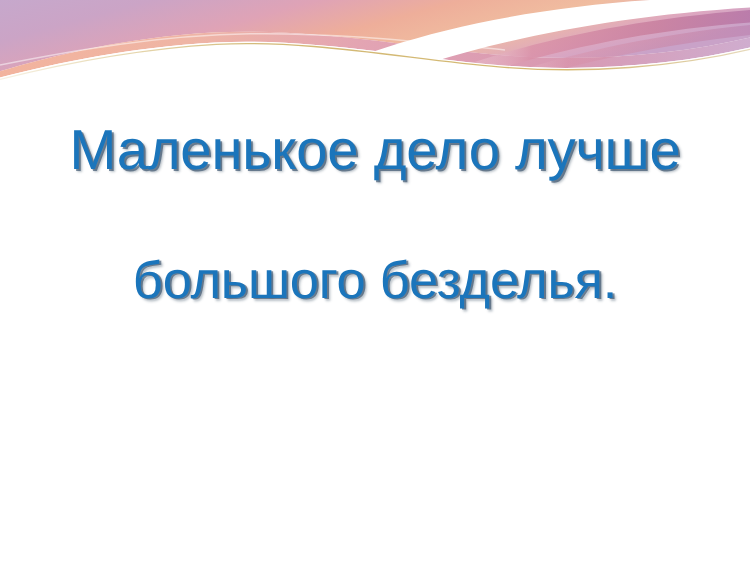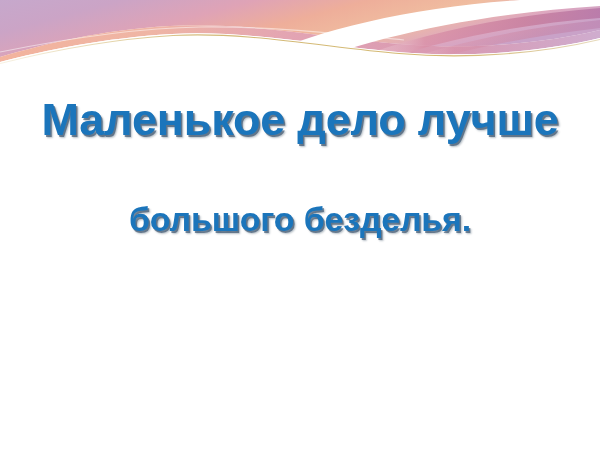--- a/index.html
+++ b/index.html
@@ -42,34 +42,34 @@
   .quote-block {
     position: absolute;
     left: 0;
     top: 96px;
     width: 600px;
     text-align: center;
   }
   .quote-line {
     display: block;
     font-family: "Liberation Sans", "DejaVu Sans", sans-serif;
-    font-weight: bold;
+    font-weight: normal;
     font-size: 45px;
     line-height: 1.08;
     letter-spacing: -0.2px;
     white-space: nowrap;
     text-shadow:
       1.5px 1.5px 0px rgba(25, 55, 85, 0.55),
       2.5px 2.5px 2px rgba(20, 45, 70, 0.30);
   }
   .quote-line.line-1 {
     font-size: 45px;
   }
   .quote-line.line-2 {
-    font-size: 34px;
+    font-size: 42px;
     margin-top: 56px;
   }
 </style>
 </head>
 <body style="background: rgb(255, 255, 255);">
 
 <div class="slide">
 
   <div class="banner">
     <svg viewBox="0 0 600 70" preserveAspectRatio="none" xmlns="http://www.w3.org/2000/svg">

